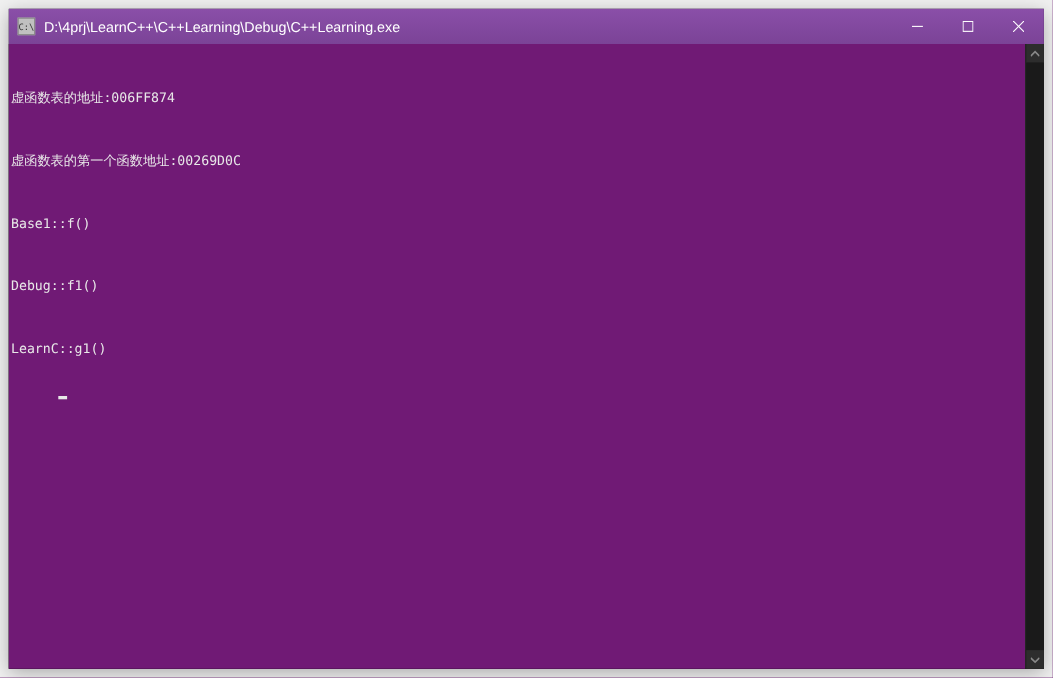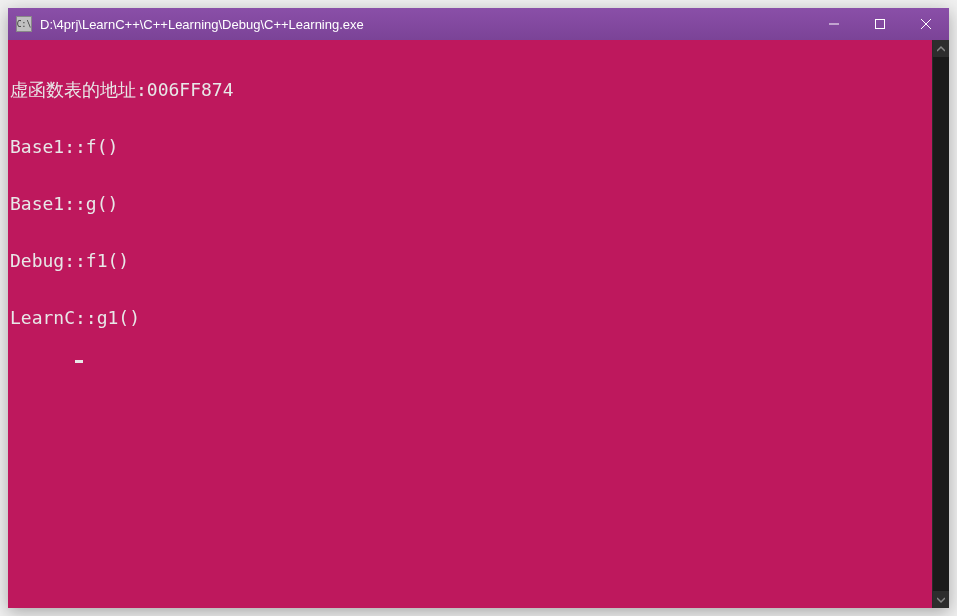--- a/index.html
+++ b/index.html
@@ -73,24 +73,24 @@
       height: 10px;
     }
     .console-area {
       flex: 1;
       display: flex;
       background: #000000;
       position: relative;
     }
     .console-content {
       flex: 1;
-      background: #be185d;
+      background: #701a75;
       color: #e8e8e8;
       font-family: "NSimSun", "SimSun", "Consolas", monospace;
-      font-size: 18px;
+      font-size: 12px;
       line-height: 19px;
       padding: 2px 0 0 2px;
       white-space: pre;
       overflow: hidden;
     }
     .console-line {
       display: block;
     }
     .cursor {
       display: inline-block;
@@ -148,22 +148,22 @@
         <svg viewBox="0 0 10 10">
             <line x1="0" y1="0" x2="10" y2="10" stroke="currentColor" stroke-width="1"></line>
             <line x1="10" y1="0" x2="0" y2="10" stroke="currentColor" stroke-width="1"></line>
           </svg>
       </div>
     </div>
   </div>
   <div class="console-area">
     <div class="console-content">
       <span class="console-line">虚函数表的地址:006FF874</span>
+      <span class="console-line">虚函数表的第一个函数地址:00269D0C</span>
       <span class="console-line">Base1::f()</span>
-      <span class="console-line">Base1::g()</span>
       <span class="console-line">Debug::f1()</span>
       <span class="console-line">LearnC::g1()</span>
       <span class="cursor"></span>
     </div>
     <div class="scrollbar">
       <div class="scrollbar-btn">
         <svg viewBox="0 0 8 8">
             <path d="M0 6 L4 2 L8 6" fill="none" stroke="#888" stroke-width="1.5"></path>
           </svg>
       </div>

